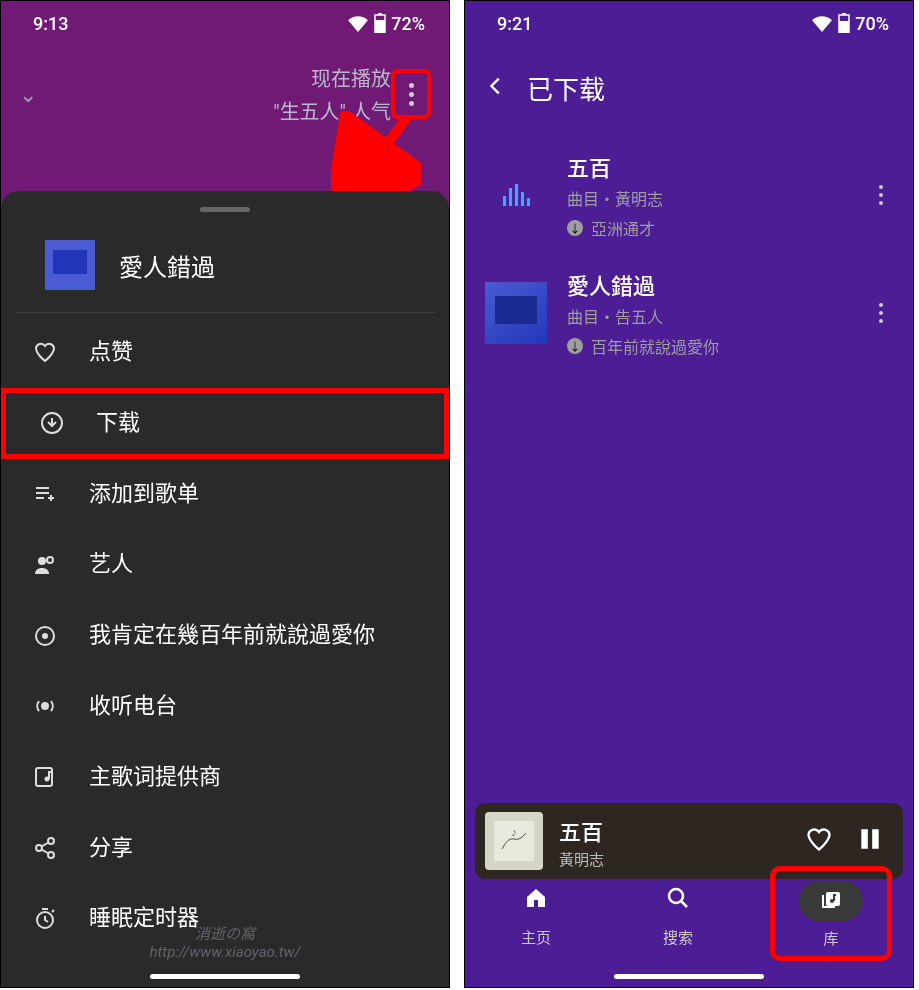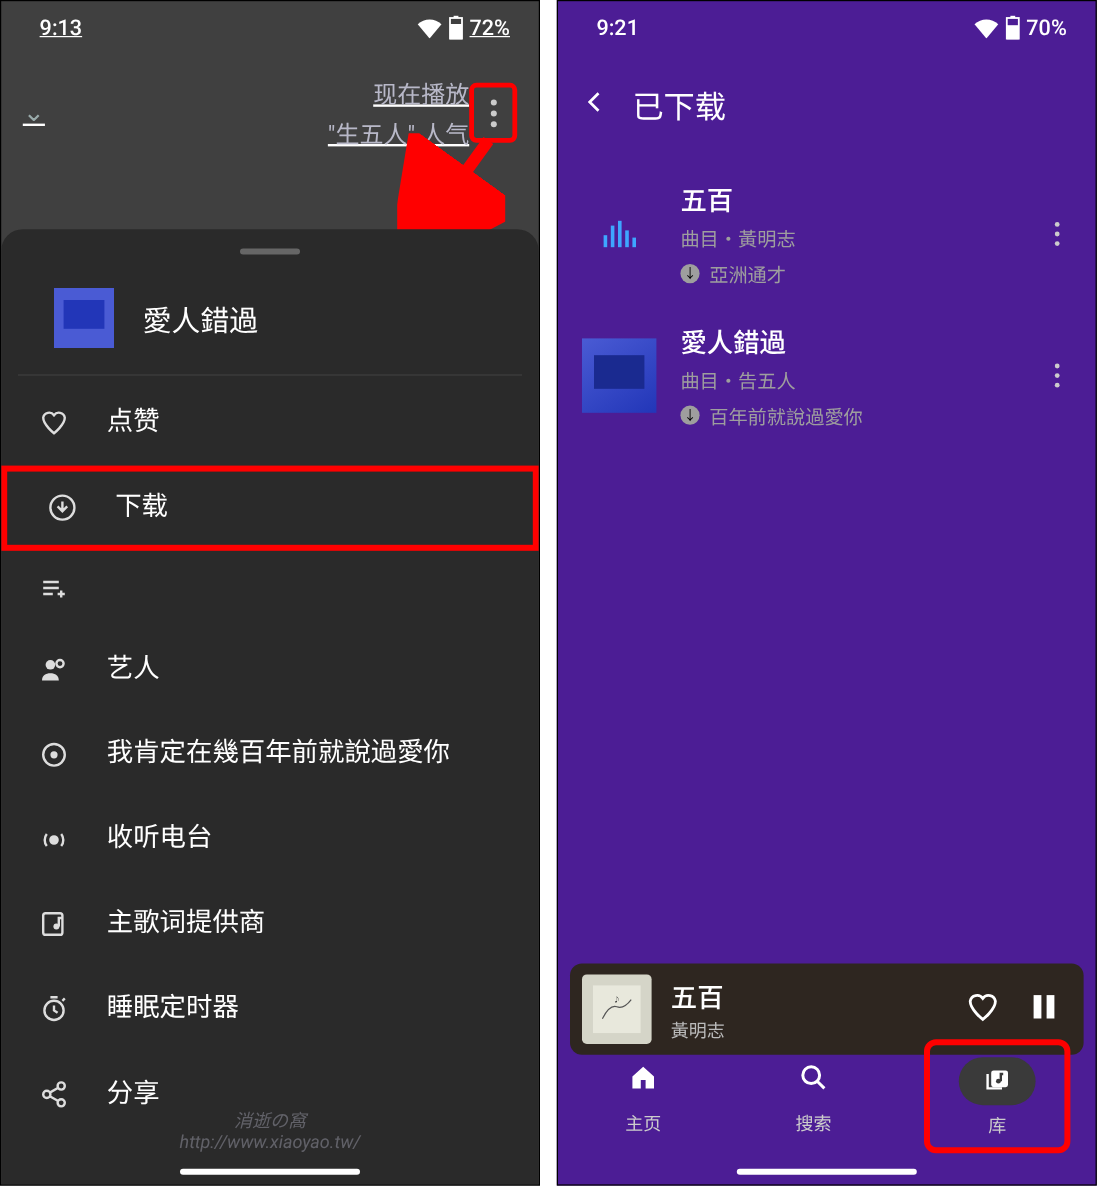--- a/index.html
+++ b/index.html
@@ -14,21 +14,21 @@
   }
   .phone {
     width: 450px;
     height: 988px;
     border-radius: 0;
     overflow: hidden;
     position: relative;
     color: #fff;
     border: 1px solid #000;
   }
-  .phone-left { background: #404040; text-decoration: underline; }
+  .phone-left { background: #701a75; }
   .phone-right { background: #4c1d95; }
   
   .statusbar {
     height: 44px;
     display: flex;
     align-items: center;
     justify-content: space-between;
     padding: 0 24px 0 32px;
     font-size: 18px;
     font-weight: 500;
@@ -237,20 +237,21 @@
           </span>
         <span class="menu-text">下载</span>
       </div>
 
       <div class="menu-item">
         <span class="icon">
             <svg width="24" height="24" viewBox="0 0 24 24" fill="none" stroke="#ddd" stroke-width="2">
               <path d="M3 6h13 M3 11h13 M3 16h8 M18 13v6 M15 16h6"></path>
             </svg>
           </span>
+        <span class="menu-text">添加到歌单</span>
       </div>
 
       <div class="menu-item">
         <span class="icon">
             <svg width="24" height="24" viewBox="0 0 24 24" fill="#ddd">
               <circle cx="9" cy="8" r="4"></circle>
               <path d="M2 21c0-4 3-6 7-6s7 2 7 6Z"></path>
               <circle cx="17" cy="7" r="3" fill="none" stroke="#ddd" stroke-width="2"></circle>
             </svg>
           </span>
@@ -284,37 +285,37 @@
               <circle cx="14" cy="14" r="2.5"></circle>
               <path d="M16 14 V7 h3" stroke="#ddd" stroke-width="2" fill="none"></path>
             </svg>
           </span>
         <span class="menu-text">主歌词提供商</span>
       </div>
 
       <div class="menu-item">
         <span class="icon">
             <svg width="24" height="24" viewBox="0 0 24 24" fill="none" stroke="#ddd" stroke-width="2">
-              <circle cx="12" cy="13" r="8"></circle>
-              <path d="M12 9v4l3 2 M9 2h6 M19 5l2-2"></path>
-            </svg>
-          </span>
-        <span class="menu-text">睡眠定时器</span>
-      </div>
-
-      <div class="menu-item">
-        <span class="icon">
-            <svg width="24" height="24" viewBox="0 0 24 24" fill="none" stroke="#ddd" stroke-width="2">
               <circle cx="18" cy="5" r="3"></circle>
               <circle cx="6" cy="12" r="3"></circle>
               <circle cx="18" cy="19" r="3"></circle>
               <path d="M8.5 10.5 L15.5 6.5 M8.5 13.5 L15.5 17.5"></path>
             </svg>
           </span>
         <span class="menu-text">分享</span>
+      </div>
+
+      <div class="menu-item">
+        <span class="icon">
+            <svg width="24" height="24" viewBox="0 0 24 24" fill="none" stroke="#ddd" stroke-width="2">
+              <circle cx="12" cy="13" r="8"></circle>
+              <path d="M12 9v4l3 2 M9 2h6 M19 5l2-2"></path>
+            </svg>
+          </span>
+        <span class="menu-text">睡眠定时器</span>
       </div>
 
     </div>
     <div class="gesture-bar"></div>
   </div>
 
   <div class="watermark">
     <div>消逝の窩</div>
     <div>http://www.xiaoyao.tw/</div>
   </div>

